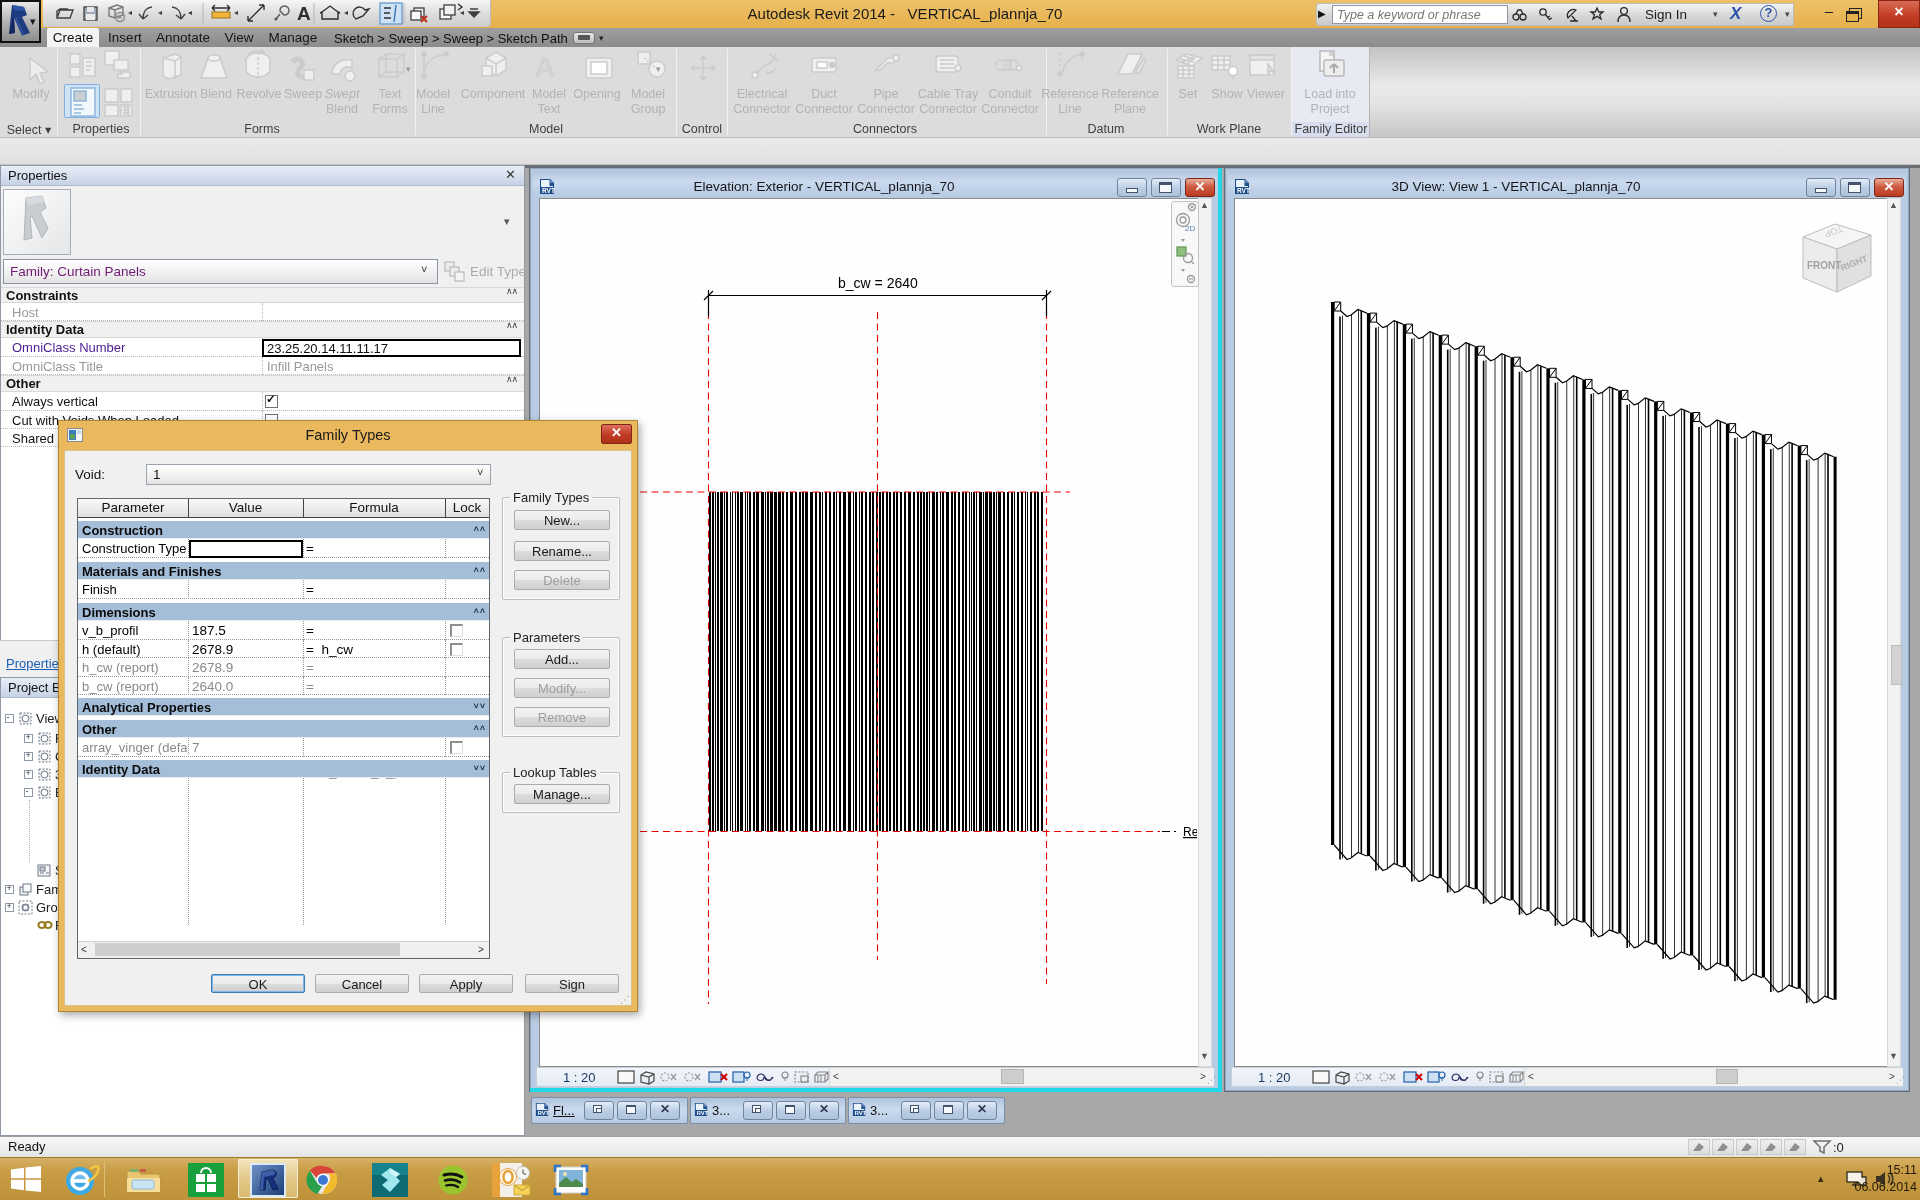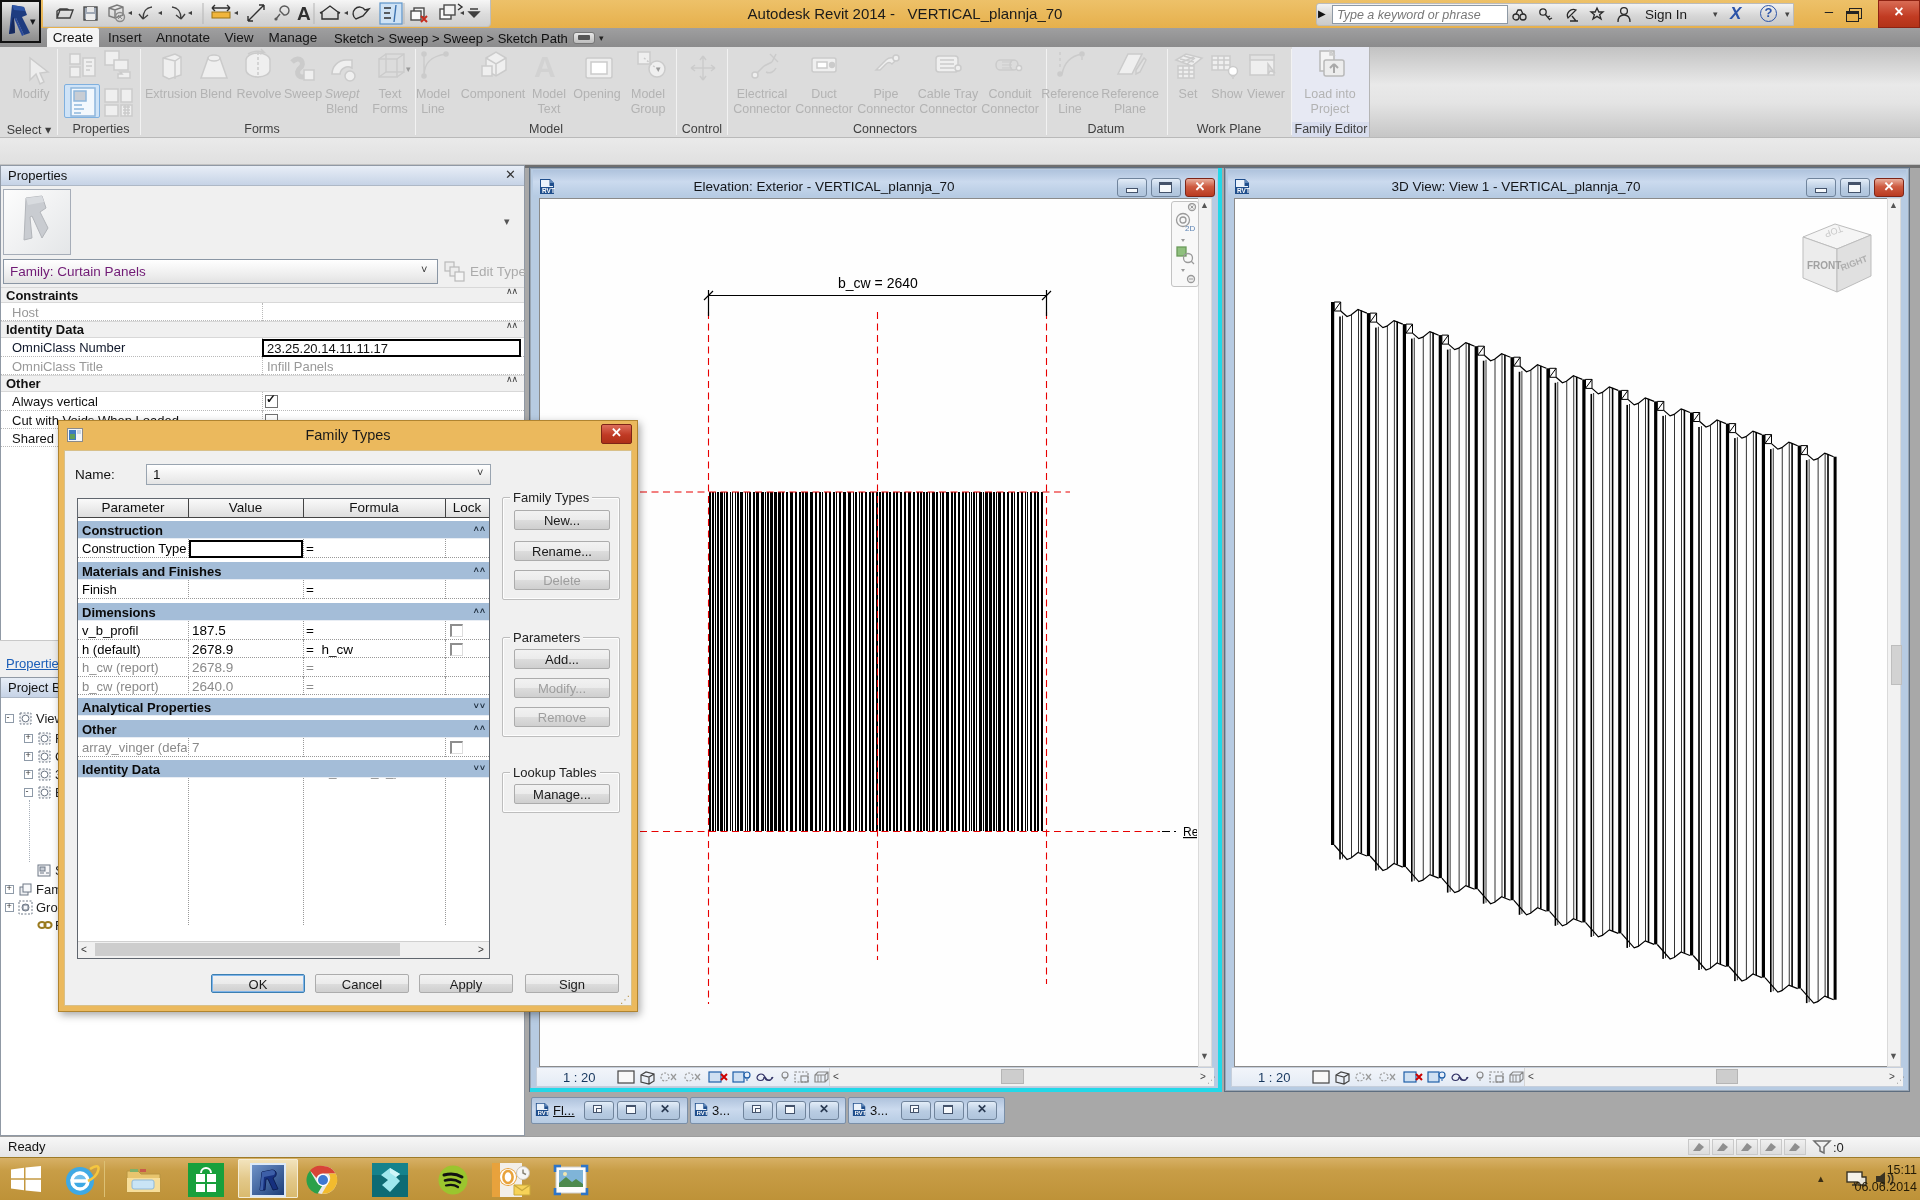--- a/index.html
+++ b/index.html
@@ -816,21 +816,21 @@
 <div class="tx" style="position:absolute;left:6px;top:288px;font-size:13px;font-weight:bold;color:#111;">Constraints</div>
 <div class="tx" style="position:absolute;left:506px;top:286px;font-size:9px;color:#444;letter-spacing:-1px;">∧∧</div>
 <div style="position:absolute;left:1px;top:303px;width:523px;height:18px;border-bottom:1px dotted #B9B9B9;"></div>
 <div style="position:absolute;left:262px;top:303px;width:1px;height:18px;border-left:1px dotted #B9B9B9;"></div>
 <div class="tx" style="position:absolute;left:12px;top:305px;font-size:13px;color:#999;">Host</div>
 <div style="position:absolute;left:1px;top:321px;width:523px;height:17px;background:#F0F0F0;border-top:1px solid #D8D8D8;border-bottom:1px solid #D8D8D8;"></div>
 <div class="tx" style="position:absolute;left:6px;top:322px;font-size:13px;font-weight:bold;color:#111;">Identity Data</div>
 <div class="tx" style="position:absolute;left:506px;top:320px;font-size:9px;color:#444;letter-spacing:-1px;">∧∧</div>
 <div style="position:absolute;left:1px;top:338px;width:523px;height:19px;border-bottom:1px dotted #B9B9B9;"></div>
 <div style="position:absolute;left:262px;top:338px;width:1px;height:19px;border-left:1px dotted #B9B9B9;"></div>
-<div class="tx" style="position:absolute;left:12px;top:340px;font-size:13px;color:#0f172a;">OmniClass Number</div>
+<div class="tx" style="position:absolute;left:12px;top:340px;font-size:13px;color:#4c1d95;">OmniClass Number</div>
 <div style="position:absolute;left:262px;top:339px;width:259px;height:18px;background:#fff;border:2px solid #000;"></div>
 <div class="tx" style="position:absolute;left:267px;top:341px;font-size:13px;color:#111;">23.25.20.14.11.11.17</div>
 <div style="position:absolute;left:1px;top:357px;width:523px;height:18px;border-bottom:1px dotted #B9B9B9;"></div>
 <div style="position:absolute;left:262px;top:357px;width:1px;height:18px;border-left:1px dotted #B9B9B9;"></div>
 <div class="tx" style="position:absolute;left:12px;top:359px;font-size:13px;color:#999;">OmniClass Title</div>
 <div class="tx" style="position:absolute;left:267px;top:359px;font-size:13px;color:#999;">Infill Panels</div>
 <div style="position:absolute;left:1px;top:375px;width:523px;height:17px;background:#F0F0F0;border-top:1px solid #D8D8D8;border-bottom:1px solid #D8D8D8;"></div>
 <div class="tx" style="position:absolute;left:6px;top:376px;font-size:13px;font-weight:bold;color:#111;">Other</div>
 <div class="tx" style="position:absolute;left:506px;top:374px;font-size:9px;color:#444;letter-spacing:-1px;">∧∧</div>
 <div style="position:absolute;left:1px;top:392px;width:523px;height:19px;border-bottom:1px dotted #B9B9B9;"></div>
@@ -937,21 +937,21 @@
 <div class="tx" style="position:absolute;left:58px;top:427px;width:580px;height:18px;text-align:center;font-size:14.5px;color:#1A1A1A;">Family Types</div>
 <svg style="position:absolute;left:67px;top:428px;width:16px;height:14px;" width="16" height="14" viewBox="0 0 16 14">
 <rect x="0.5" y="0.5" width="15" height="13" fill="#F4F6F8" stroke="#8A8A8A"></rect>
 <rect x="2" y="2" width="7" height="10" fill="#3E7ABF"></rect>
     <rect x="3" y="6" width="5" height="5" fill="#5FA05A"></rect>
 <rect x="10" y="2" width="4" height="4" fill="#C9D6E4"></rect>
   </svg>
 <div style="position:absolute;left:601px;top:424px;width:31px;height:20px;background:linear-gradient(180deg,#DD6E5C,#C03A24 55%,#AE3018);border:1px solid #7E2517;border-radius:2px;"></div>
 <div class="tx" style="position:absolute;left:601px;top:425px;width:31px;height:18px;text-align:center;font-size:13px;font-weight:bold;color:#fff;">✕</div>
 <div style="position:absolute;left:64px;top:450px;width:568px;height:556px;background:#F0F0F0;border:1px solid #D8C089;"></div>
-<div class="tx" style="position:absolute;left:75px;top:467px;font-size:13.5px;color:#111;">Name:</div>
+<div class="tx" style="position:absolute;left:75px;top:467px;font-size:13.5px;color:#111;">Void:</div>
 <div style="position:absolute;left:146px;top:464px;width:345px;height:21px;background:linear-gradient(180deg,#FFF,#EFEFEF 60%,#E4E4E4);border:1px solid #99A4B0;"></div>
 <div class="tx" style="position:absolute;left:153px;top:467px;font-size:13.5px;color:#111;">1</div>
 <div class="tx" style="position:absolute;left:477px;top:466px;font-size:11px;color:#333;">˅</div>
 <div style="position:absolute;left:77px;top:498px;width:413px;height:461px;background:#FFF;border:1px solid #60666E;"></div>
 <div style="position:absolute;left:78px;top:499px;width:411px;height:19px;background:linear-gradient(180deg,#FAFAFA,#DEDEDE);border-bottom:1px solid #444;"></div>
 <div class="tx" style="position:absolute;left:78px;top:500px;width:110px;height:16px;text-align:center;font-size:13.5px;color:#111;">Parameter</div>
 <div class="tx" style="position:absolute;left:188px;top:500px;width:115px;height:16px;text-align:center;font-size:13.5px;color:#111;">Value</div>
 <div class="tx" style="position:absolute;left:303px;top:500px;width:142px;height:16px;text-align:center;font-size:13.5px;color:#111;">Formula</div>
 <div class="tx" style="position:absolute;left:445px;top:500px;width:44px;height:16px;text-align:center;font-size:13.5px;color:#111;">Lock</div>
 <div style="position:absolute;left:188px;top:499px;width:1px;height:19px;background:#444;"></div>

